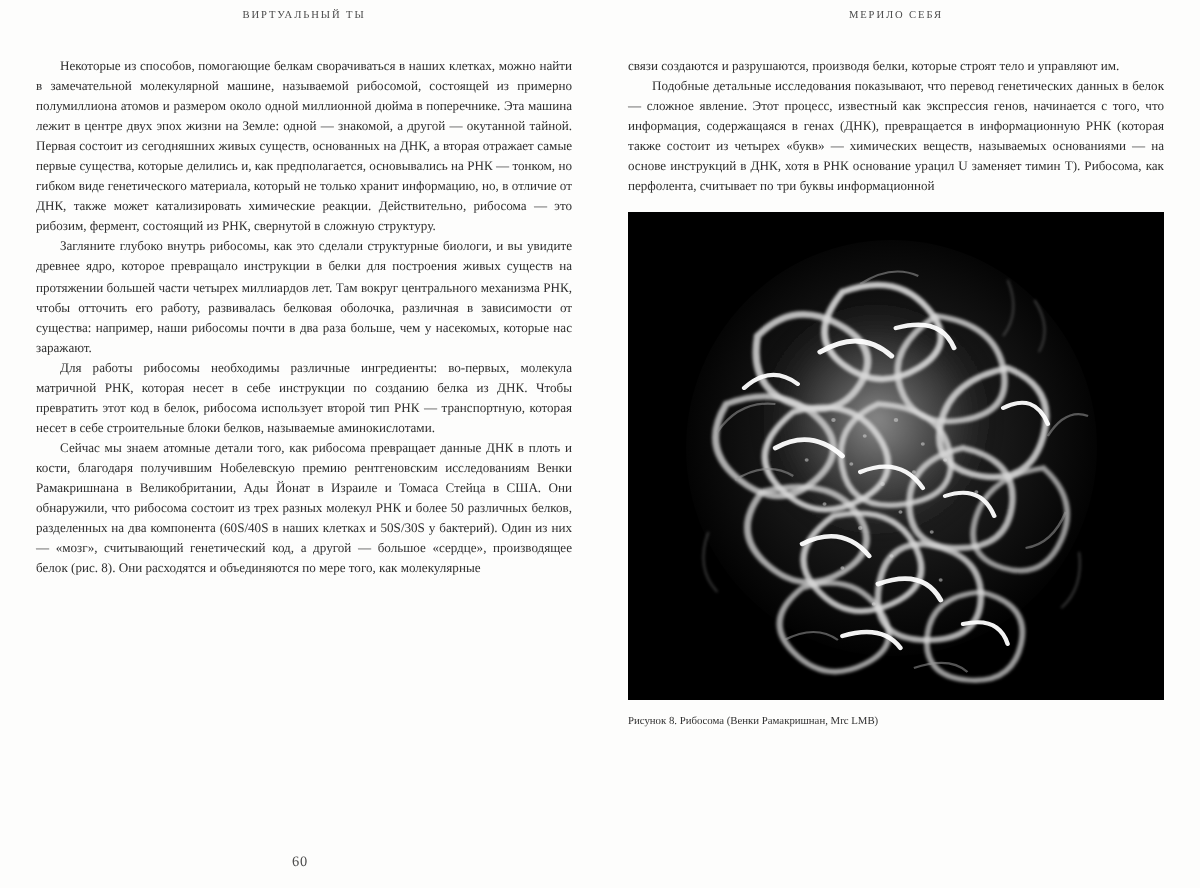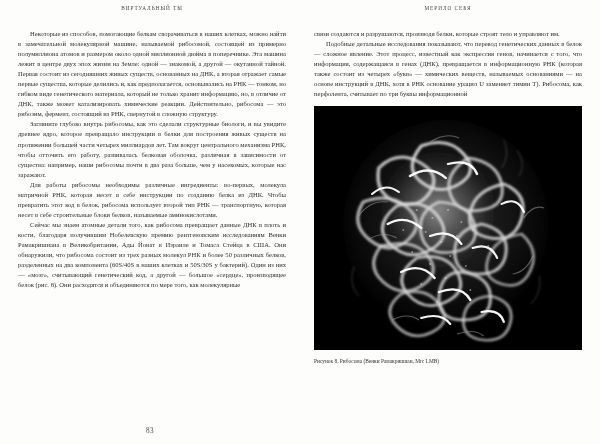--- a/index.html
+++ b/index.html
@@ -114,21 +114,21 @@
 
     <div class="running-head">ВИРТУАЛЬНЫЙ ТЫ</div>
 
     <div class="col">
       <p>Некоторые из способов, помогающие белкам сворачиваться в наших клетках, можно найти в замечательной молекулярной машине, называемой рибосомой, состоящей из примерно полумиллиона атомов и размером около одной миллионной дюйма в поперечнике. Эта машина лежит в центре двух эпох жизни на Земле: одной — знакомой, а другой — окутанной тайной. Первая состоит из сегодняшних живых существ, основанных на ДНК, а вторая отражает самые первые существа, которые делились и, как предполагается, основывались на РНК — тонком, но гибком виде генетического материала, который не только хранит информацию, но, в отличие от ДНК, также может катализировать химические реакции. Действительно, рибосома — это рибозим, фермент, состоящий из РНК, свернутой в сложную структуру.</p>
       <p>Загляните глубоко внутрь рибосомы, как это сделали структурные биологи, и вы увидите древнее ядро, которое превращало инструкции в белки для построения живых существ на протяжении большей части четырех миллиардов лет. Там вокруг центрального механизма РНК, чтобы отточить его работу, развивалась белковая оболочка, различная в зависимости от существа: например, наши рибосомы почти в два раза больше, чем у насекомых, которые нас заражают.</p>
       <p>Для работы рибосомы необходимы различные ингредиенты: во-первых, молекула матричной РНК, которая несет в себе инструкции по созданию белка из ДНК. Чтобы превратить этот код в белок, рибосома использует второй тип РНК — транспортную, которая несет в себе строительные блоки белков, называемые аминокислотами.</p>
       <p>Сейчас мы знаем атомные детали того, как рибосома превращает данные ДНК в плоть и кости, благодаря получившим Нобелевскую премию рентгеновским исследованиям Венки Рамакришнана в Великобритании, Ады Йонат в Израиле и Томаса Стейца в США. Они обнаружили, что рибосома состоит из трех разных молекул РНК и более 50 различных белков, разделенных на два компонента (60S/40S в наших клетках и 50S/30S у бактерий). Один из них — «мозг», считывающий генетический код, а другой — большое «сердце», производящее белок (рис. 8). Они расходятся и объединяются по мере того, как молекулярные</p>
     </div>
 
-    <div class="folio">83</div>
+    <div class="folio">60</div>
   </div>
 
   <div class="gutter"></div>
 
   <div class="page page-right">
 
     <div class="running-head">МЕРИЛО СЕБЯ</div>
 
     <div class="col">
       <p class="no-indent">связи создаются и разрушаются, производя белки, которые строят тело и управляют им.</p>

